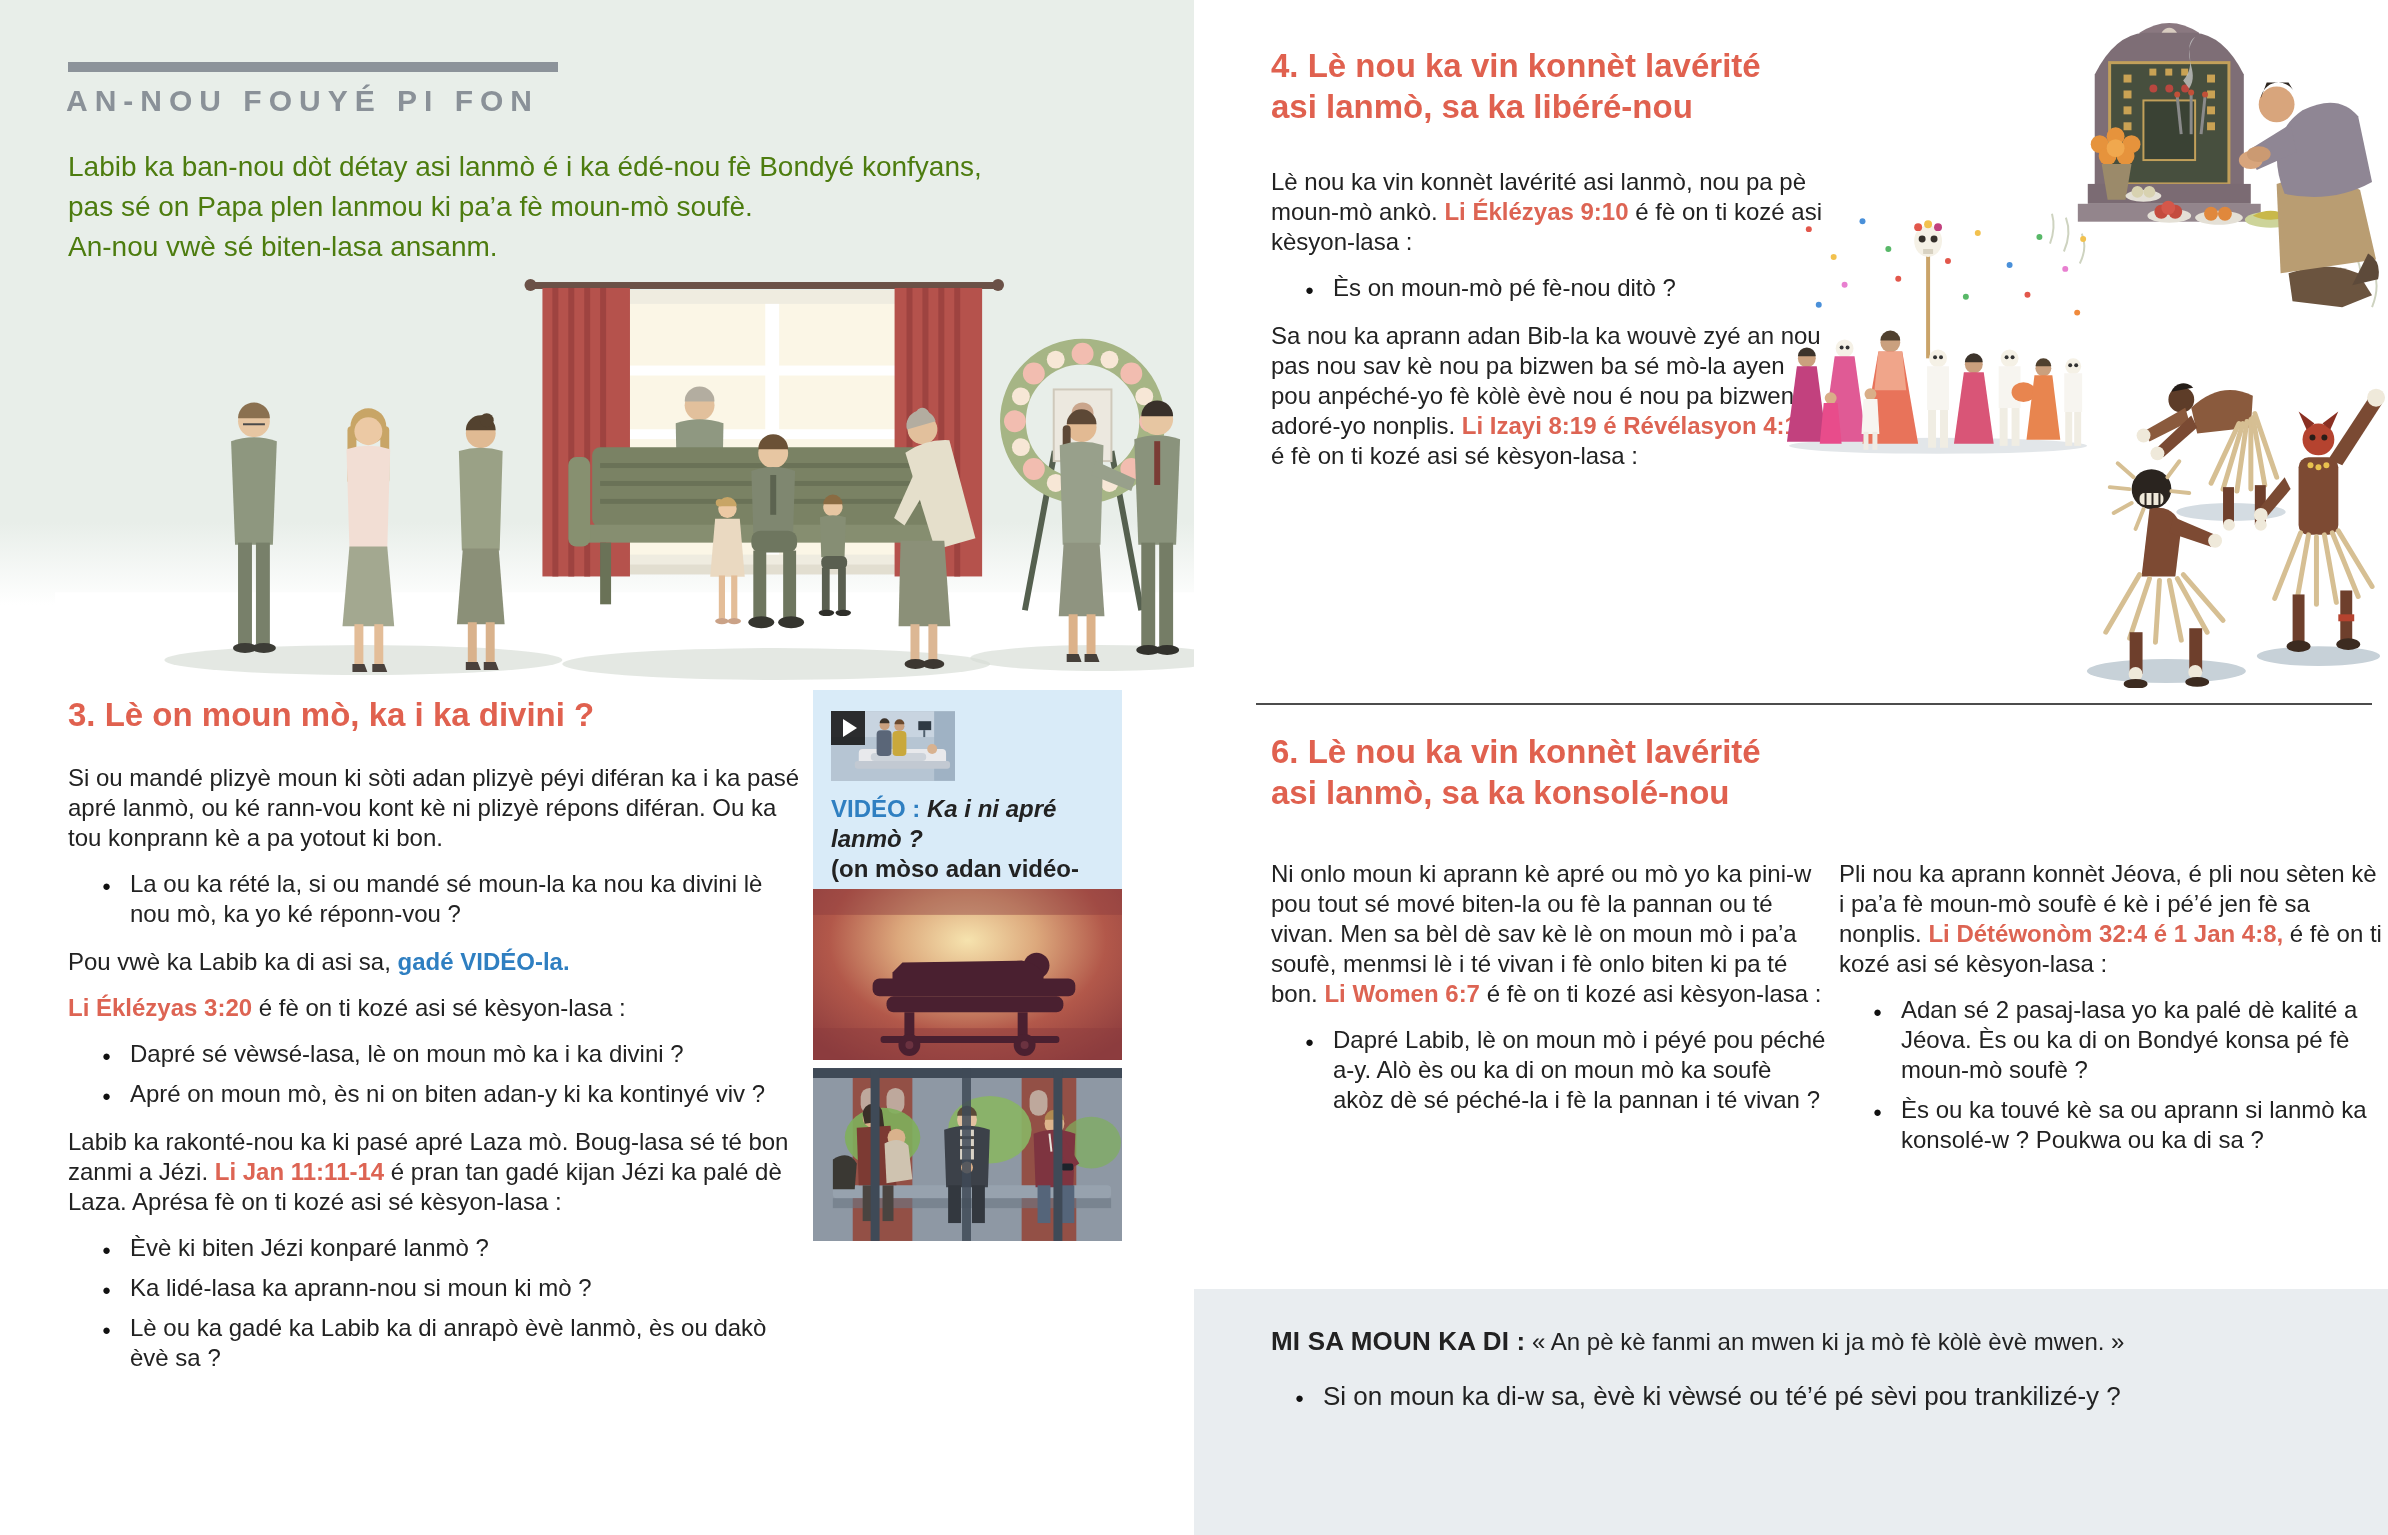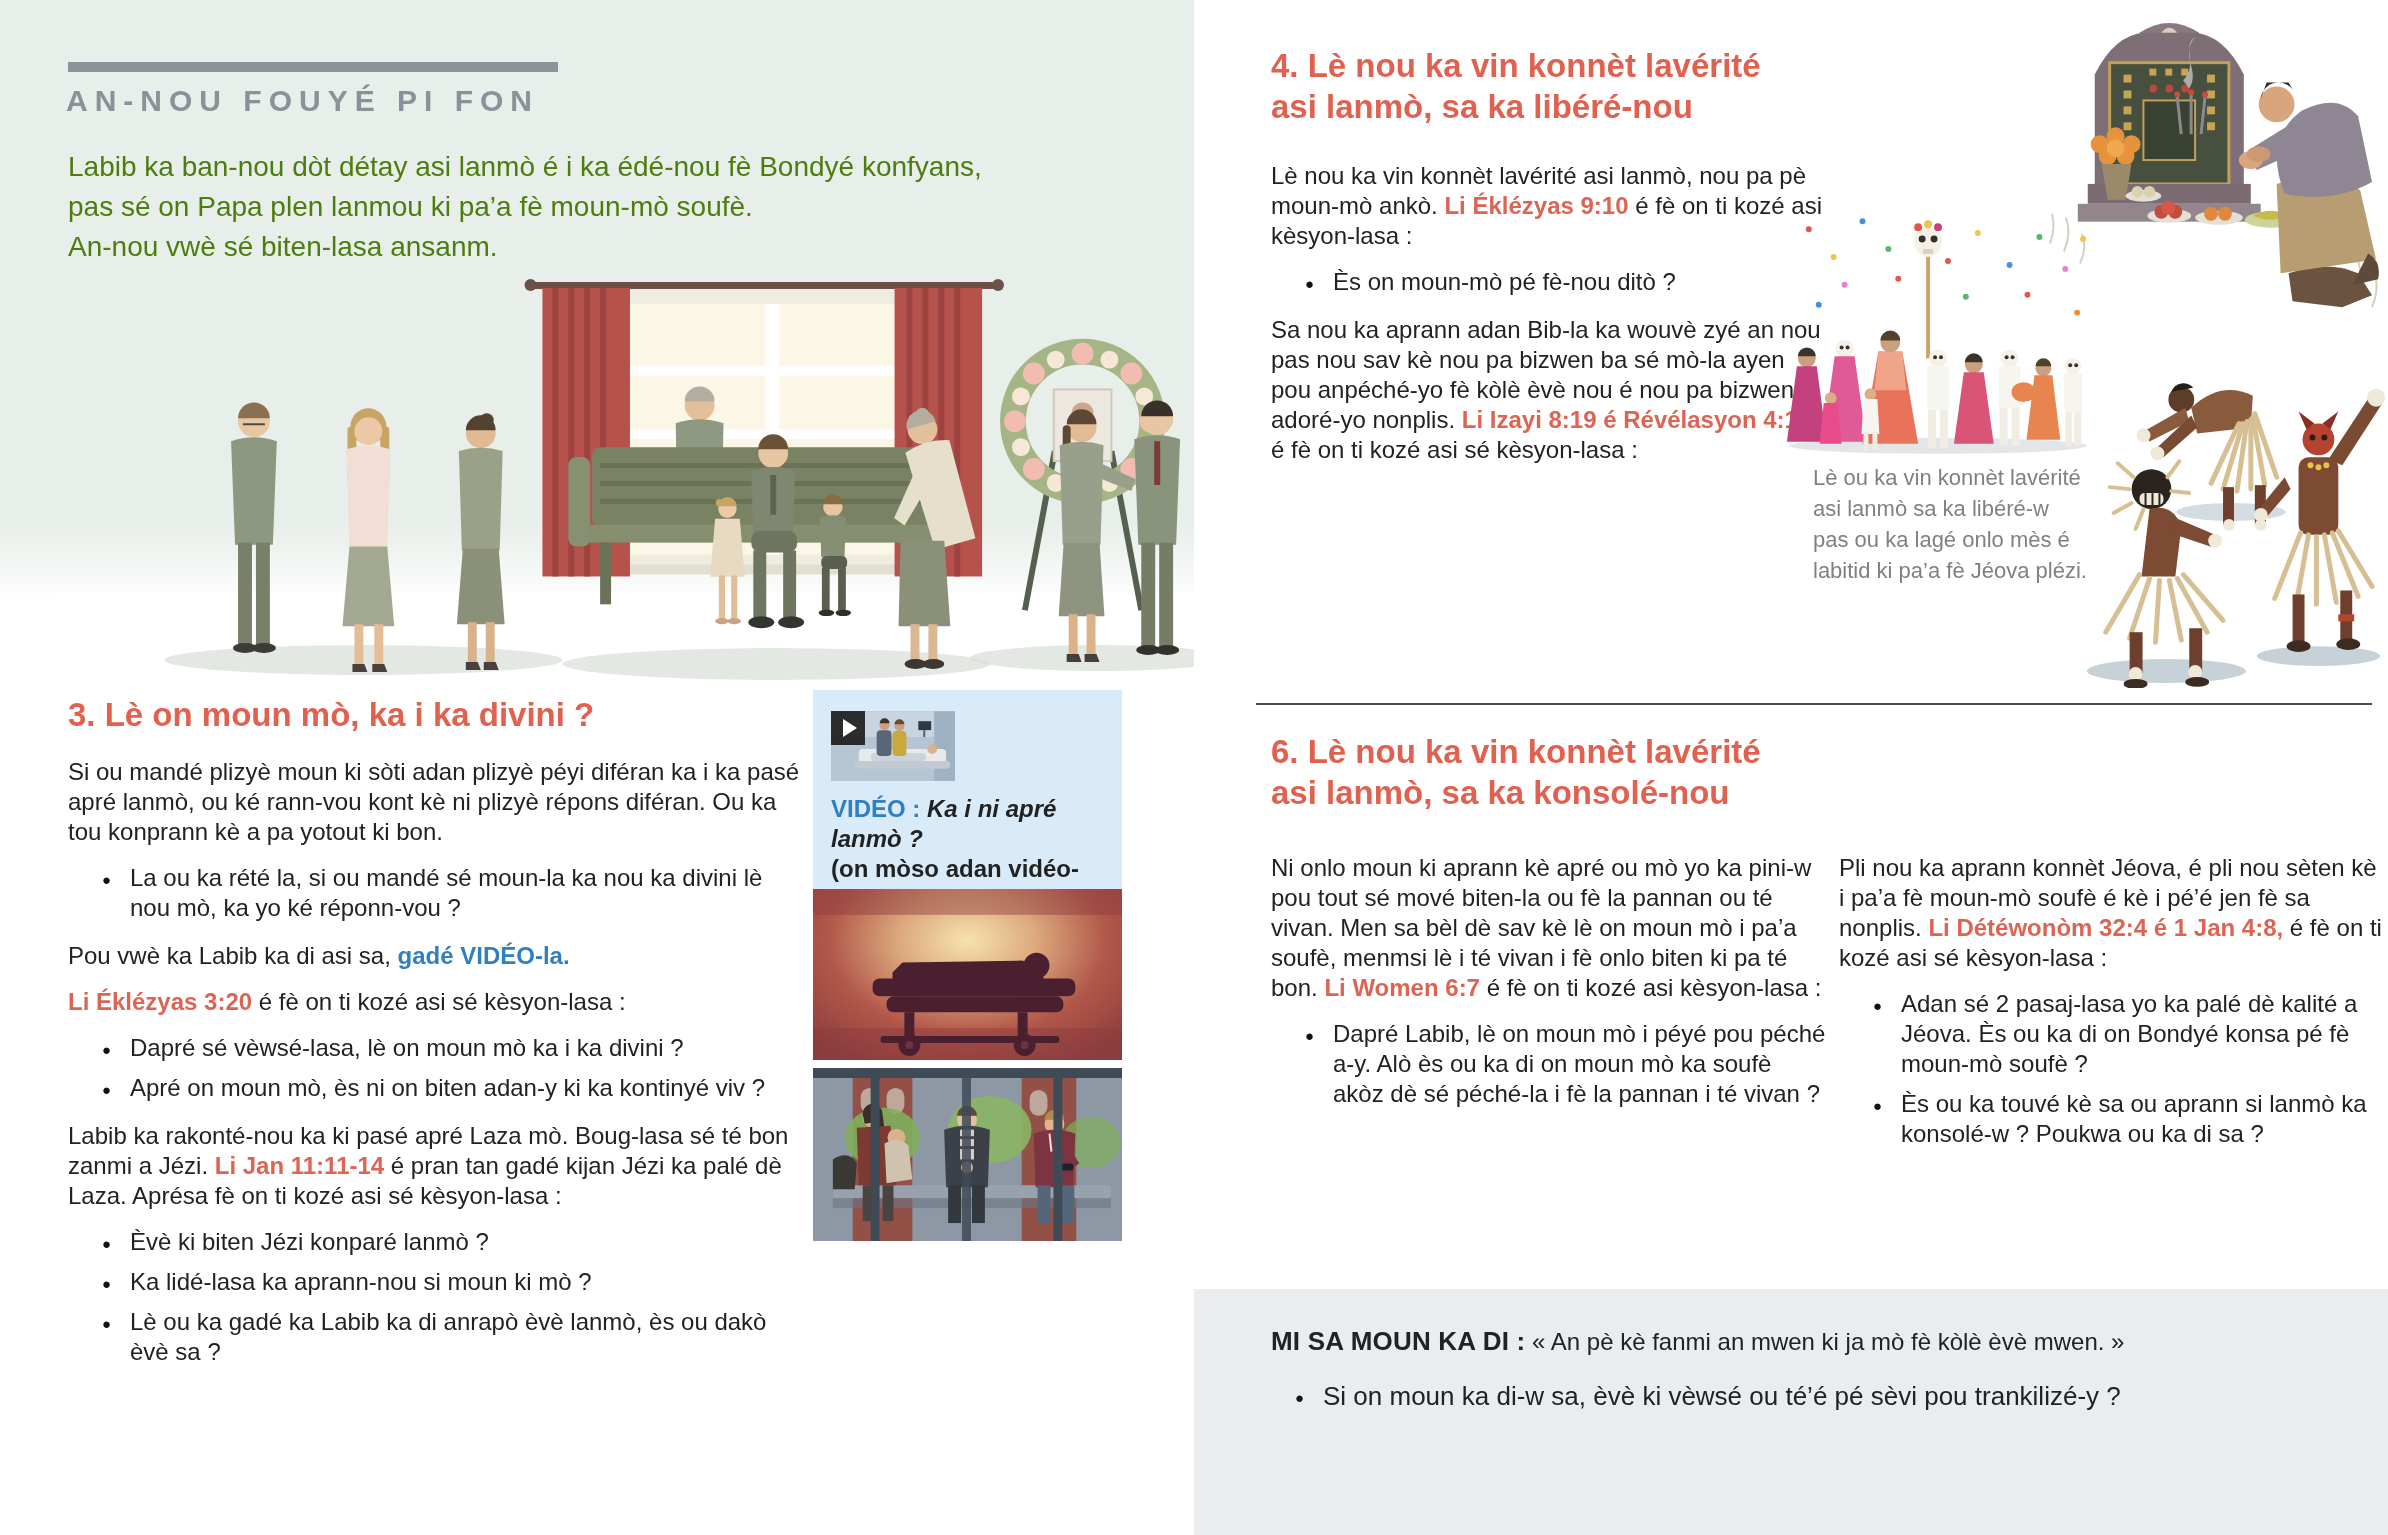--- a/index.html
+++ b/index.html
@@ -20,21 +20,21 @@
   .lede-bar{left:68px;top:62px;width:490px;height:10px;background:var(--bar)}
   .lede-header{left:66px;top:84px;font-size:30px;font-weight:700;letter-spacing:7px;color:var(--lede)}
   .intro{left:68px;top:147px;width:1005px;font-size:28px;line-height:40px;color:#4d7c0f}
 
   h2.sec{font-size:33px;line-height:41px;font-weight:700;color:var(--accent)}
   .s3-head{left:68px;top:694px;width:756px}
   .s4-head{left:1271px;top:45px;width:597px}
   .s5-head{left:1271px;top:731px;width:597px}
 
   .col{font-size:24px;line-height:30px;color:var(--body)}
-  .col p{margin:4px 0 16px}
+  .col p{margin:10px 0 16px}
   .col ul{list-style:none;margin:2px 0 18px}
   .col li{position:relative;padding-left:62px;margin-bottom:10px}
   .col li::before{content:"●";position:absolute;left:34px;top:2px;font-size:15px;color:#111}
 
   .s3-body{left:68px;top:753px;width:740px}
   .s4-body{left:1271px;top:157px;width:555px}
   .s5-col1{left:1271px;top:849px;width:555px}
   .s5-col2{left:1839px;top:849px;width:547px}
 
   .seg-plain{}
@@ -582,21 +582,20 @@
           <rect x="-8" y="46" width="7" height="34" fill="#f0ede3"></rect>
           <rect x="1" y="46" width="7" height="34" fill="#f0ede3"></rect>
         </g>
       <g transform="translate(52,190)">
           <circle cx="0" cy="0" r="6" fill="#d9ae88"></circle>
           <path d="M-7,5 L7,5 L11,46 L-11,46 Z" fill="#e84c8b"></path>
         </g>
     </g>
   </svg>
 
-  <div class="abs illus-cap">Lè ou ka vin konnèt lavérité asi lanmò sa ka libéré-w pas ou ka lagé onlo mès é labitid ki pa’a fè Jéova plézi.</div>
 
   <svg class="abs" style="left:2072px;top:328px" width="316" height="360" viewBox="0 0 318 362">
     <ellipse cx="95" cy="345" rx="80" ry="12" fill="#c7d1d8"></ellipse>
     <ellipse cx="248" cy="330" rx="62" ry="10" fill="#c7d1d8"></ellipse>
     <ellipse cx="160" cy="185" rx="55" ry="9" fill="#d4dce2"></ellipse>
 
     <g transform="translate(150,70)">
       <path d="M-30,10 Q0,-18 32,-2 L30,30 L-24,36 Z" fill="#8a5a3d"></path>
       <circle cx="-40" cy="2" r="13" fill="#5d3c28"></circle>
       <path d="M-50,-6 a13,13 0 0 1 22,-4 Z" fill="#241d18"></path>

